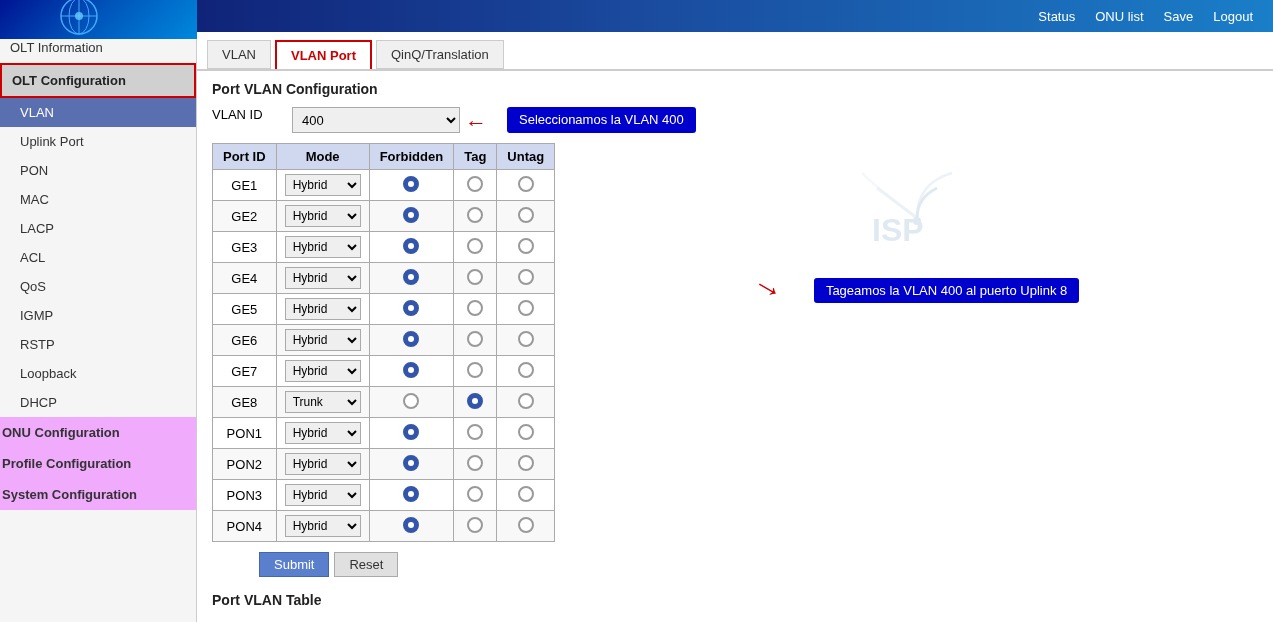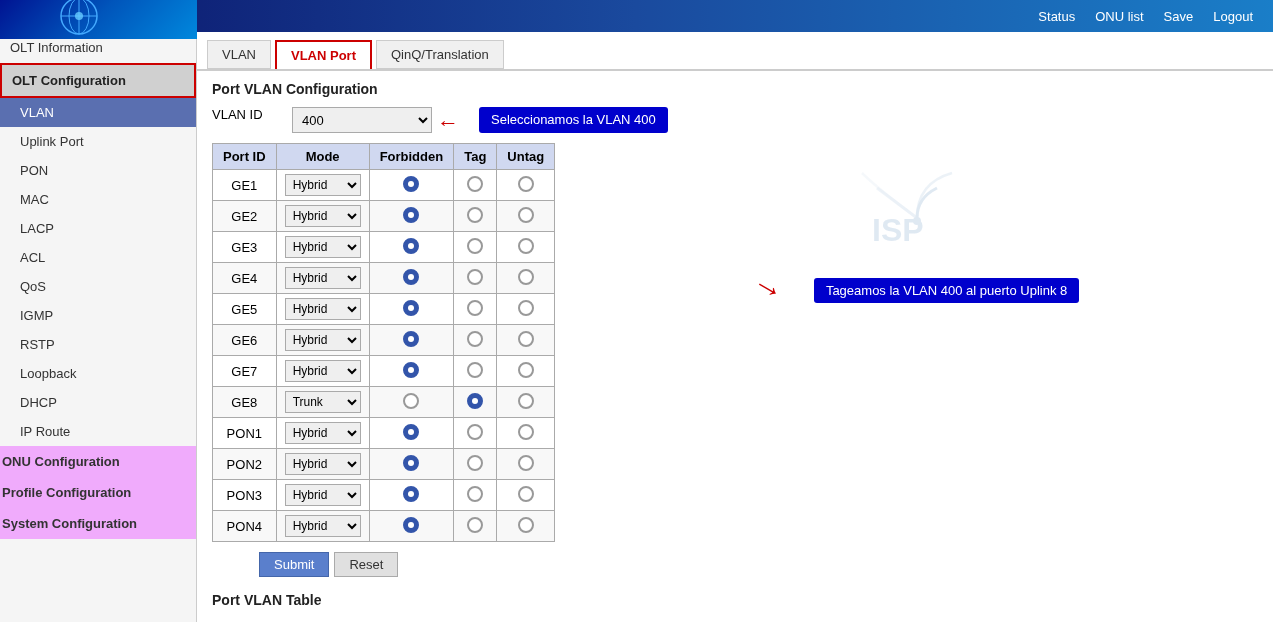--- a/index.html
+++ b/index.html
@@ -86,21 +86,21 @@
       font-weight: bold;
       font-size: 14px;
       margin-bottom: 10px;
       color: #222;
     }
     .vlan-id-label {
       font-size: 13px;
       width: 80px;
     }
     .vlan-id-select {
-      width: 140px;
+      width: 168px;
       padding: 3px 5px;
       font-size: 13px;
       border: 1px solid #aaa;
     }
 
     
     .annotation-blue {
       background: #0000cc;
       color: white;
       padding: 5px 12px;
@@ -246,21 +246,20 @@
     <div class="sidebar-item">Uplink Port</div>
     <div class="sidebar-item">PON</div>
     <div class="sidebar-item">MAC</div>
     <div class="sidebar-item">LACP</div>
     <div class="sidebar-item">ACL</div>
     <div class="sidebar-item">QoS</div>
     <div class="sidebar-item">IGMP</div>
     <div class="sidebar-item">RSTP</div>
     <div class="sidebar-item">Loopback</div>
     <div class="sidebar-item">DHCP</div>
-    <div class="sidebar-item">IP Route</div>
     <div class="sidebar-section-header">ONU Configuration</div>
     <div class="sidebar-section-header">Profile Configuration</div>
     <div class="sidebar-section-header">System Configuration</div>
   </div>
 
   <div id="main">
 
     <div id="tabs">
       <div class="tab">VLAN</div>
       <div class="tab active">VLAN Port</div>

